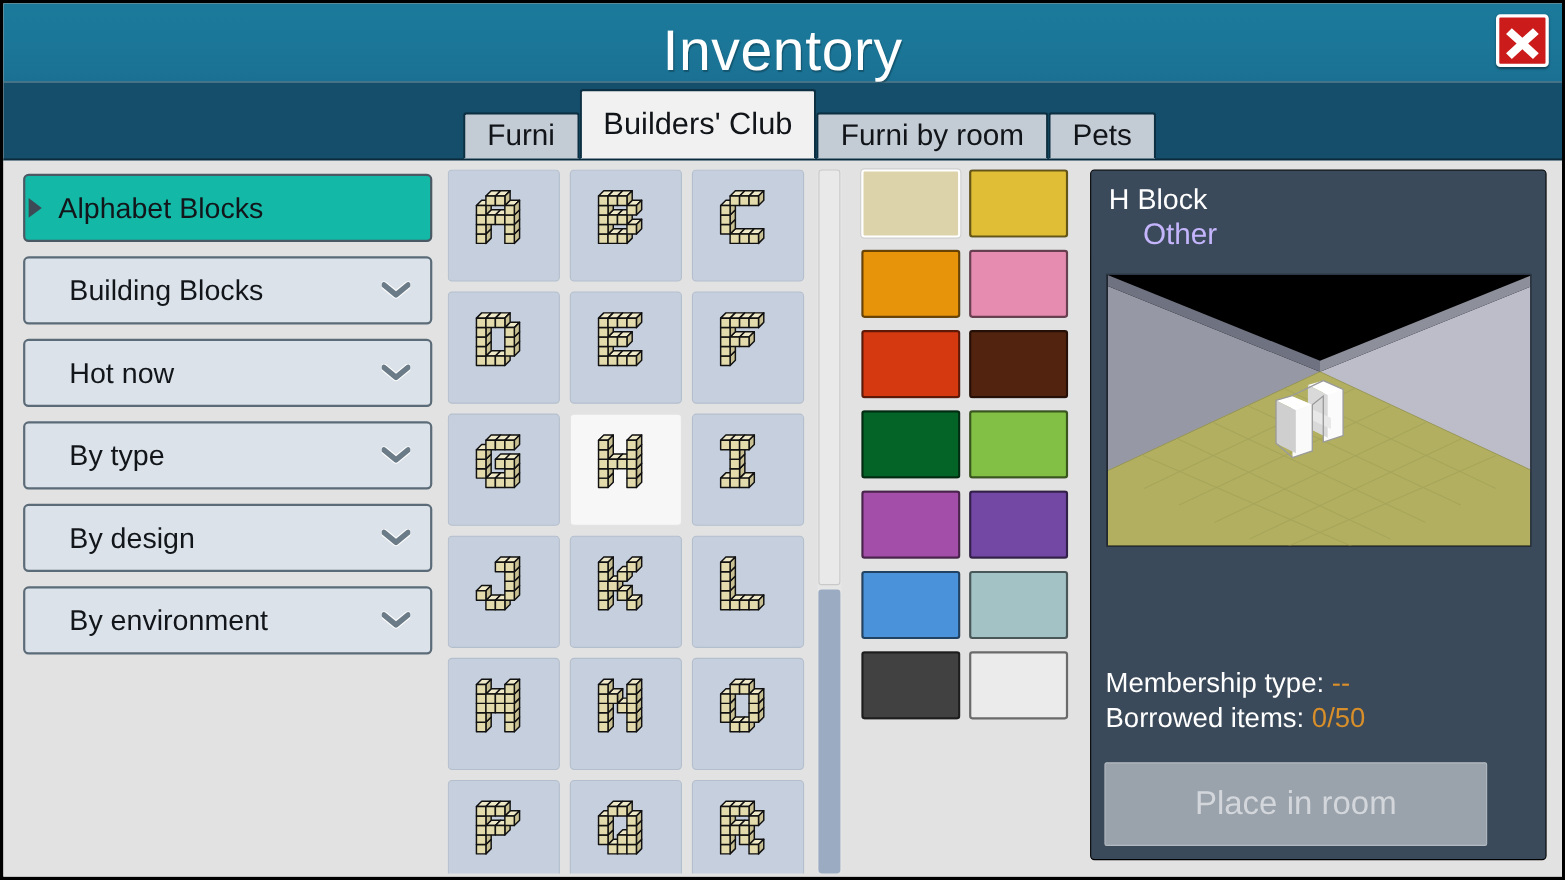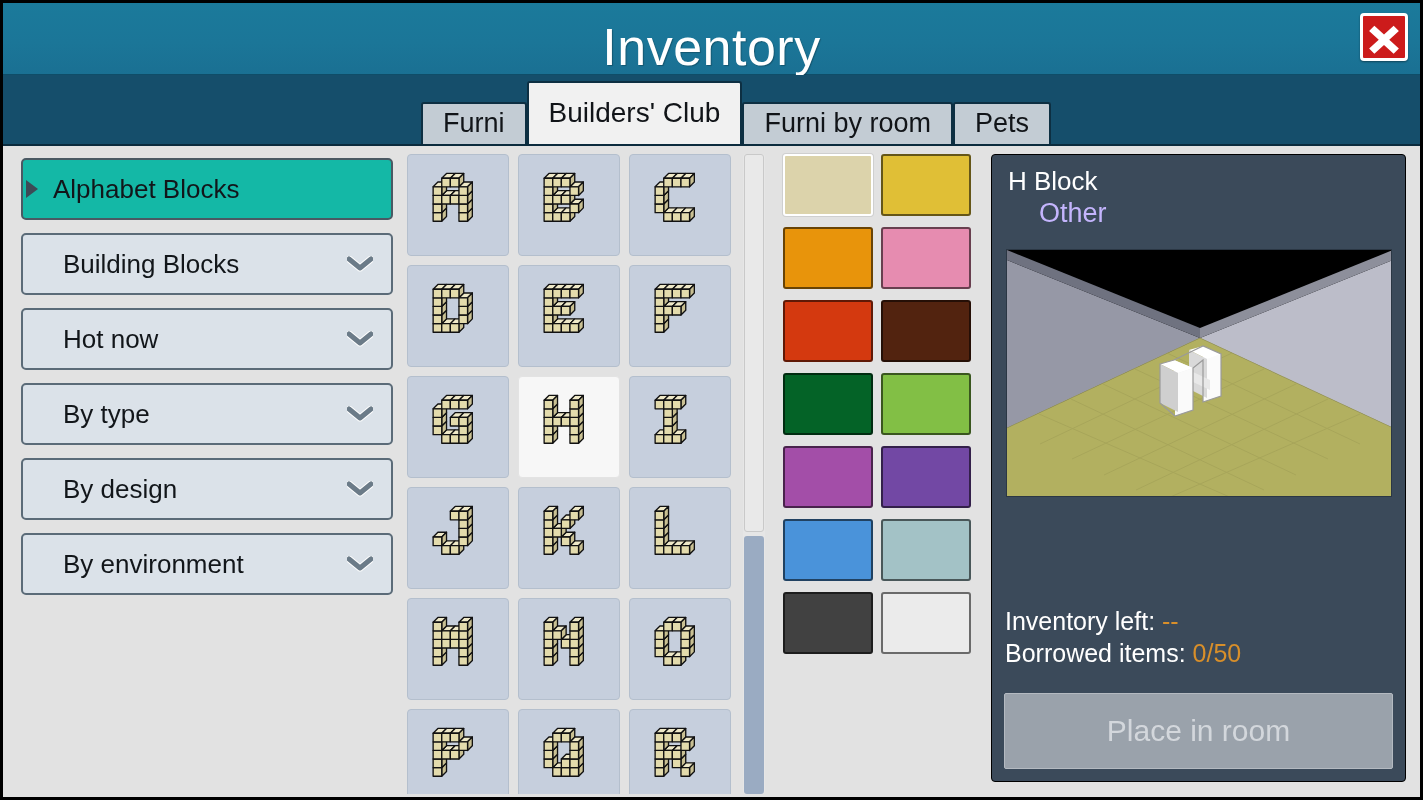--- a/index.html
+++ b/index.html
@@ -295,21 +295,21 @@
     color: #ffffff;
     font-family: "Liberation Sans", sans-serif;
     font-size: 25px;
     line-height: 1.28;
   }
   #membership .val { color: #d88f2a; }
   #place-btn {
     position: absolute;
     left: 12px;
     bottom: 12px;
-    width: 389px;
+    width: 348px;
     height: 76px;
     background: #9aa2ab;
     border: 1px solid #b4bac1;
     border-radius: 2px;
     color: #d3d7dc;
     font-family: "Liberation Sans", sans-serif;
     font-size: 30px;
     display: flex;
     align-items: center;
     justify-content: center;
@@ -960,21 +960,21 @@
             <polygon points="186,118 186,160 168,166 168,124" fill="#fafafa"></polygon>
             <polygon points="153,114 167,110 186,118 171,123" fill="#ffffff"></polygon>
             <polygon points="153,114 171,123 171,162 153,153" fill="#cfcfcf"></polygon>
             <path d="M153,114 L167,110 L196,96 L214,104 L214,146 L196,152 L196,110 L186,118 L186,160 L168,166 L153,153 Z" fill="none" stroke="#9a9a9a" stroke-width="1.2"></path>
           </g>
         </svg>
       </div>
 
       <div id="membership">
         <div>
-          <span>Inventory left:</span>
+          <span>Membership type:</span>
           <span class="val">--</span>
         </div>
         <div>
           <span>Borrowed items:</span>
           <span class="val">0/50</span>
         </div>
       </div>
 
       <div id="place-btn">Place in room</div>
     </div>

